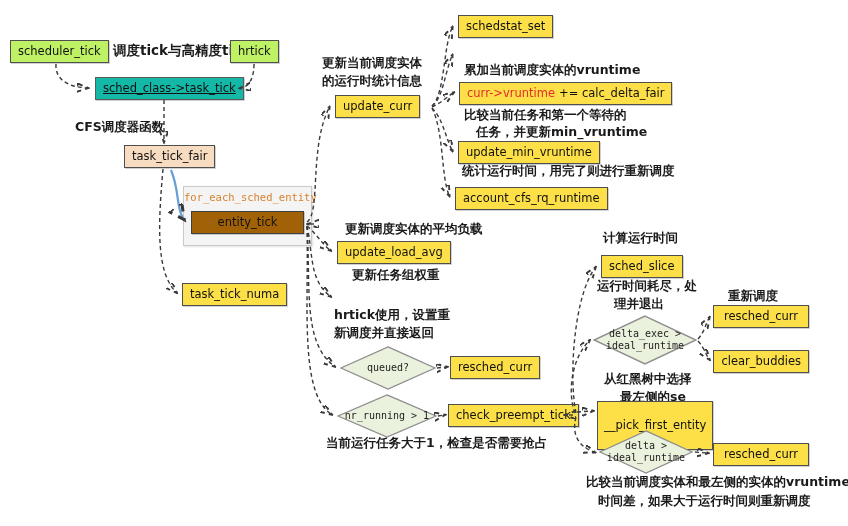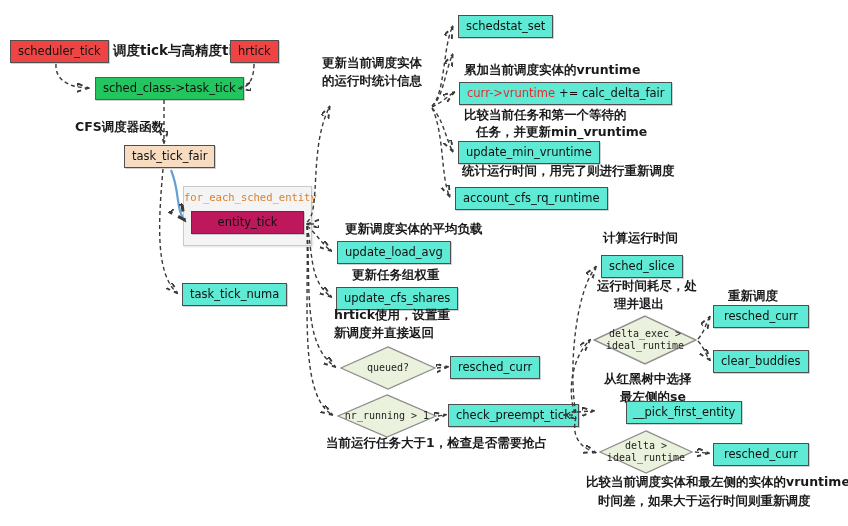--- a/index.html
+++ b/index.html
@@ -1,25 +1,25 @@
 <!DOCTYPE html>
 <html><head>
 <meta charset="utf-8">
 <style>
   html,body{margin:0;padding:0;background:#fff;}
   #canvas{position:relative;width:848px;height:526px;background:#ffffff;overflow:hidden;
           font-family:"DejaVu Sans","Liberation Sans",sans-serif;}
   .node{position:absolute;white-space:nowrap;font-family:"DejaVu Sans","Liberation Sans",sans-serif;
         font-size:11.5px;color:#111;border:1.6px solid #4f4f4f;padding:3px 7px;
         box-shadow:1px 1px 0 rgba(0,0,0,0.18);line-height:15px;}
-  .yellow{background:#ef4444;}
-  .white{background:#22c55e;border-color:#5a5a5a;}
+  .yellow{background:#bef264;}
+  .white{background:#14b8a6;border-color:#5a5a5a;text-decoration:underline;}
   .orange{background:#f7dcc1;}
-  .blue{background:#5eead4;}
-  .blue2{background:#be185d;border-color:#3f3f3f;}
+  .blue{background:#fde047;}
+  .blue2{background:#a16207;border-color:#3f3f3f;}
   .group{position:absolute;background:#f4f4f4;border:1px solid #c9c9c9;box-shadow:1px 1px 2px rgba(0,0,0,0.12);}
   .group-label{position:absolute;width:100%;text-align:center;top:4px;
         font-family:"DejaVu Sans Mono","Liberation Mono",monospace;font-size:10.5px;color:#d9802e;}
   .cn{position:absolute;font-size:12.5px;font-weight:600;color:#1a1a1a;white-space:nowrap;line-height:17px;}
   .cn-big{font-size:13.5px;}
   .diamond{position:absolute;}
   .diamond svg{position:absolute;left:0;top:0;width:100%;height:100%;}
   .diamond polygon{fill:#eaf1dc;stroke:#8d8d8d;stroke-width:1.4;}
   .dlabel{position:absolute;left:0;top:0;width:100%;height:100%;display:flex;flex-direction:column;
         align-items:center;justify-content:center;font-family:"DejaVu Sans Mono","Liberation Mono",monospace;
@@ -44,36 +44,36 @@
 
   <div class="group" style="left:183px;top:186px;width:127px;height:58px">
     <div class="group-label">for_each_sched_entity</div>
   </div>
   <div class="node blue2" style="left:191px;top:211px;width:97px;text-align:center">entity_tick</div>
 
   <div class="node blue" style="left:182px;top:283px">task_tick_numa</div>
 
   <div class="cn" style="left:322px;top:54px">更新当前调度实体</div>
   <div class="cn" style="left:322px;top:72px">的运行时统计信息</div>
+  <div class="node blue" style="left:335px;top:95px">update_curr</div>
 
   <div class="node blue" style="left:458px;top:15px">schedstat_set</div>
   <div class="cn" style="left:464px;top:61px">累加当前调度实体的vruntime</div>
   <div class="node blue" style="left:459px;top:82px">
     <span class="red">curr-&gt;vruntime</span><span class="rest">+= calc_delta_fair</span>
   </div>
   <div class="cn" style="left:464px;top:106px">比较当前任务和第一个等待的</div>
   <div class="cn" style="left:476px;top:123px">任务，并更新min_vruntime</div>
   <div class="node blue" style="left:458px;top:141px">update_min_vruntime</div>
   <div class="cn" style="left:462px;top:162px">统计运行时间，用完了则进行重新调度</div>
   <div class="node blue" style="left:455px;top:187px">account_cfs_rq_runtime</div>
 
   <div class="cn" style="left:345px;top:220px">更新调度实体的平均负载</div>
   <div class="node blue" style="left:337px;top:241px">update_load_avg</div>
   <div class="cn" style="left:352px;top:266px">更新任务组权重</div>
-  <div class="node blue" style="left:336px;top:287px">update_cfs_shares</div>
   <div class="cn" style="left:334px;top:306px">hrtick使用，设置重</div>
   <div class="cn" style="left:334px;top:324px">新调度并直接返回</div>
 
   <div class="diamond" style="left:340px;top:346px;width:96px;height:44px">
     <svg viewBox="0 0 100 46" preserveAspectRatio="none">
         <polygon points="50,1 99,23 50,45 1,23"></polygon>
       </svg>
     <div class="dlabel">
         <div>queued?</div>
       </div>
@@ -100,25 +100,25 @@
     <svg viewBox="0 0 100 46" preserveAspectRatio="none">
         <polygon points="50,1 99,23 50,45 1,23"></polygon>
       </svg>
     <div class="dlabel">
       <div>delta_exec &gt;</div>
       <div>ideal_runtime</div>
     </div>
   </div>
   <div class="cn" style="left:728px;top:287px">重新调度</div>
   <div class="node blue" style="left:713px;top:305px;width:80px;text-align:center">resched_curr</div>
-  <div class="node blue" style="left:713px;top:350px;width:80px;text-align:left">clear_buddies</div>
+  <div class="node blue" style="left:713px;top:350px;width:80px;text-align:right">clear_buddies</div>
 
   <div class="cn" style="left:604px;top:370px">从红黑树中选择</div>
   <div class="cn" style="left:620px;top:388px">最左侧的se</div>
-  <div class="node blue" style="left:626px;top:401px;padding:3px 6px">__pick_first_entity</div>
+  <div class="node blue" style="left:597px;top:401px;padding:16px 6px">__pick_first_entity</div>
 
   <div class="diamond" style="left:599px;top:430px;width:94px;height:44px">
     <svg viewBox="0 0 100 46" preserveAspectRatio="none">
         <polygon points="50,1 99,23 50,45 1,23"></polygon>
       </svg>
     <div class="dlabel">
       <div>delta &gt;</div>
       <div>ideal_runtime</div>
     </div>
   </div>

